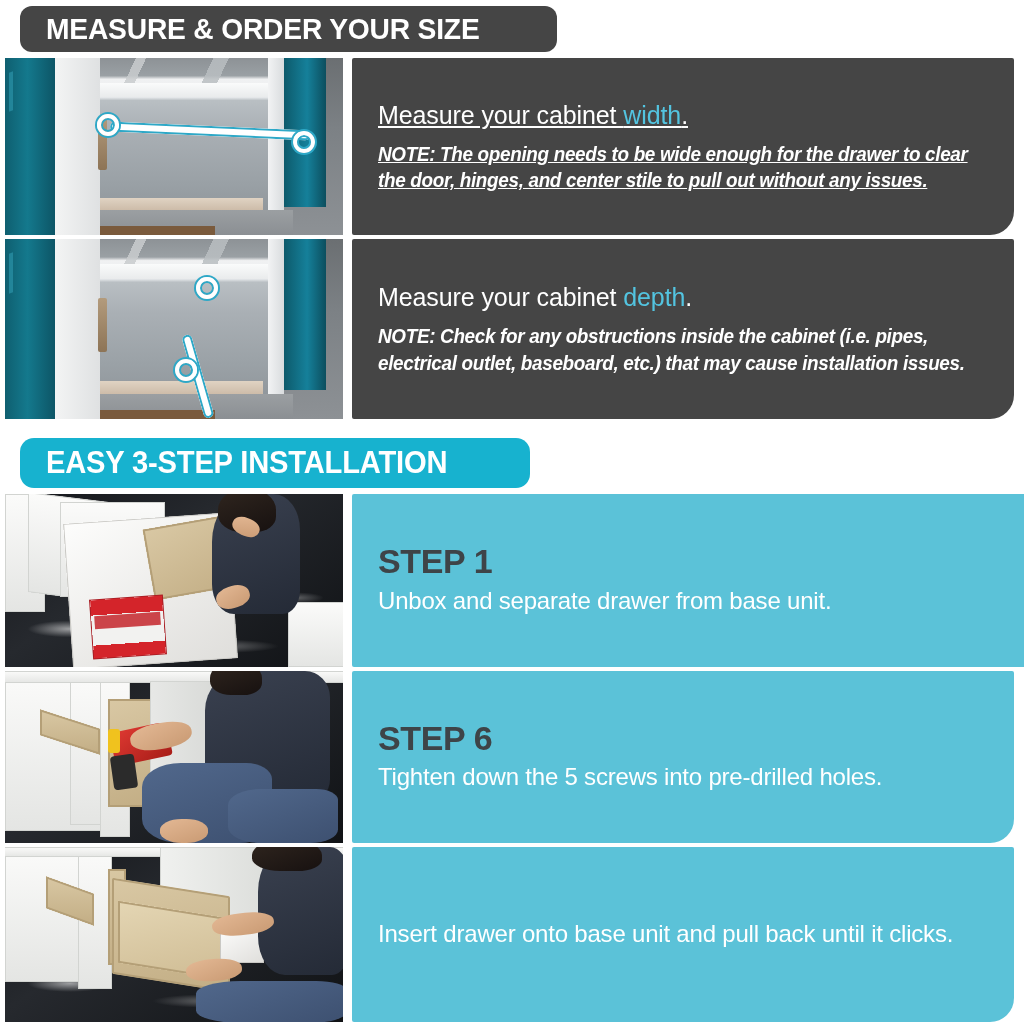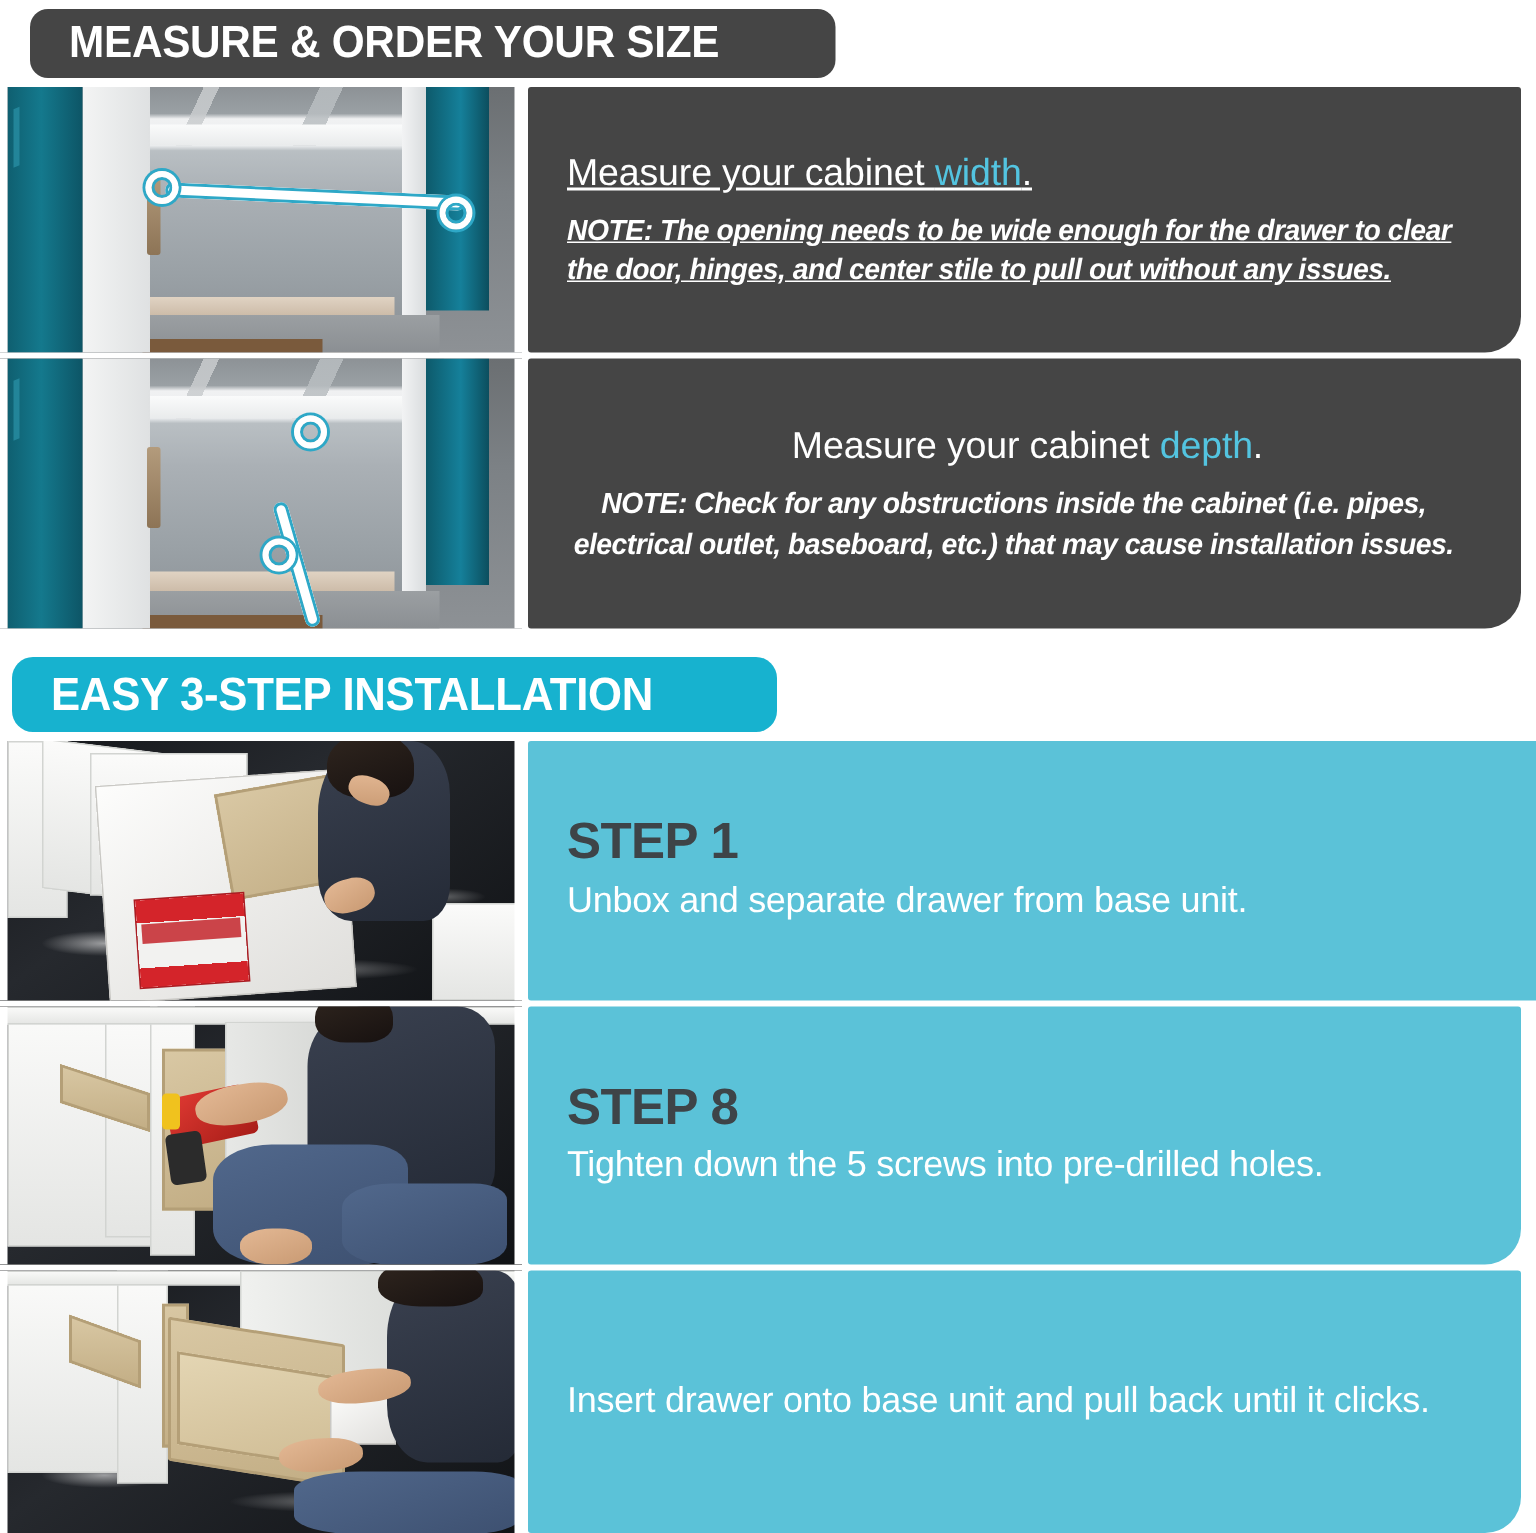--- a/index.html
+++ b/index.html
@@ -41,21 +41,21 @@
     top: 6px;
     width: 537px;
     height: 46px;
     background: #454545;
     border-radius: 12px;
     padding-left: 26px;
   }
   #banner-measure .banner-label { font-size: 30px; }
 
   #banner-install {
-    left: 8px;
+    left: 20px;
     top: 438px;
     width: 510px;
     height: 50px;
     background: #17b2cf;
     border-radius: 14px;
     padding-left: 26px;
   }
   #banner-install .banner-label { font-size: 31px; }
 
   
@@ -345,21 +345,21 @@
     </div>
 
     <div class="panel panel-dark" style="width:662px;height:177px;margin-left:4px;text-decoration:underline;">
       <div class="measure-head">
         <span>Measure your cabinet </span><span class="hl">width</span><span>.</span>
       </div>
       <div class="measure-note">NOTE: The opening needs to be wide enough for the drawer to clear the door, hinges, and center  stile to pull out without any issues.</div>
     </div>
   </div>
 
-  <div class="row" style="top:239px; height:228px;text-align:center;">
+  <div class="row" style="top:239px; height:228px;">
 
     <div class="photo cab" style="width:348px;height:180px;">
       <div class="opening"></div>
       <div class="railing"></div>
       <div class="counter"></div>
       <div class="kickplate"></div>
       <div class="floor"></div>
       <div class="wood"></div>
       <div class="frame-left"></div>
       <div class="frame-right"></div>
@@ -429,21 +429,21 @@
       <div class="hair" style="left:210px; top:-10px; width:52px; height:34px;"></div>
       <div class="skin" style="left:130px; top:52px; width:62px; height:26px; transform:rotate(-10deg);"></div>
       <div class="jeans" style="left:142px; top:92px; width:130px; height:80px;"></div>
       <div class="jeans" style="left:228px; top:118px; width:110px; height:54px;"></div>
       <div class="skin" style="left:160px; top:148px; width:48px; height:24px;"></div>
       <div class="edge-l"></div>
       <div class="edge-r"></div>
     </div>
 
     <div class="panel panel-teal" style="width:662px;height:172px;margin-left:4px;">
-      <div class="step-title">STEP 8</div>
+      <div class="step-title">STEP 6</div>
       <div class="step-body">Tighten down the 5 screws into pre-drilled holes.</div>
     </div>
   </div>
 
   <div class="row" style="top:847px; height:175px;">
     <div class="photo stepphoto" style="width:348px;height:175px;">
       <div class="marble"></div>
       <div class="cabinet-white" style="left:5px; top:0; width:95px; height:135px;"></div>
       <div class="cabinet-white" style="left:78px; top:0; width:34px; height:142px;"></div>
       <div class="cabinet-white" style="left:0; top:0; width:348px; height:10px;"></div>

